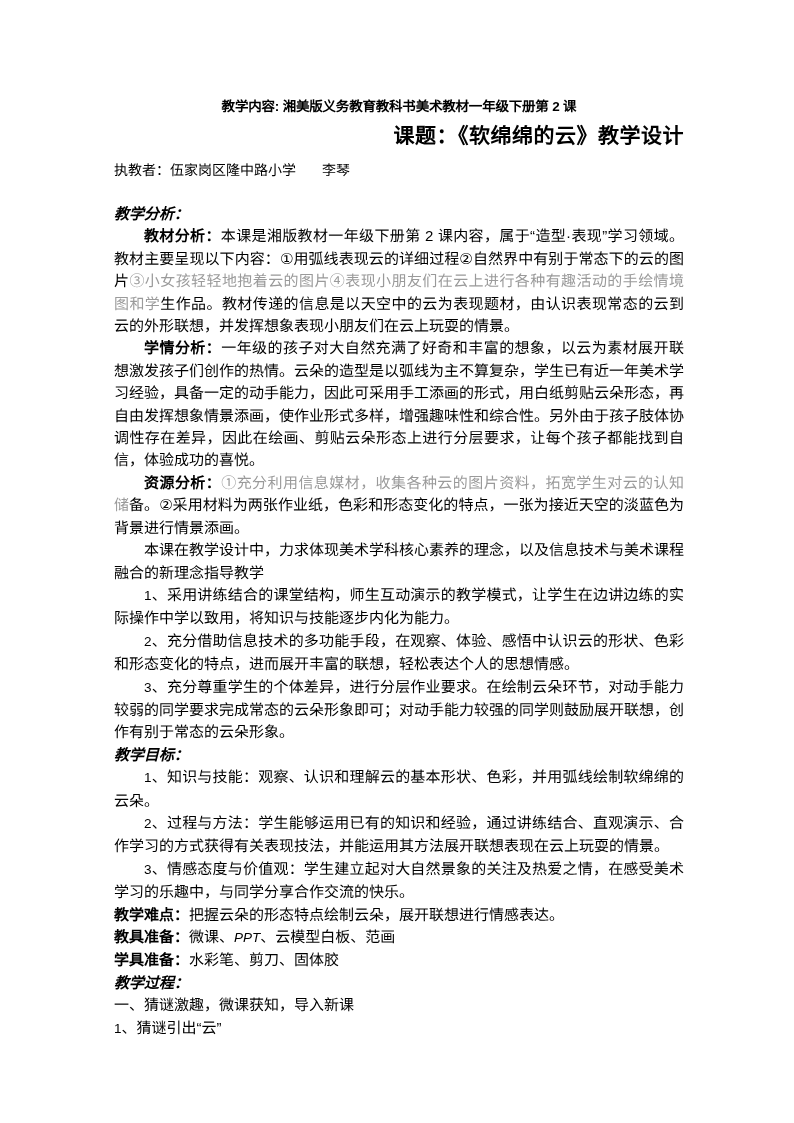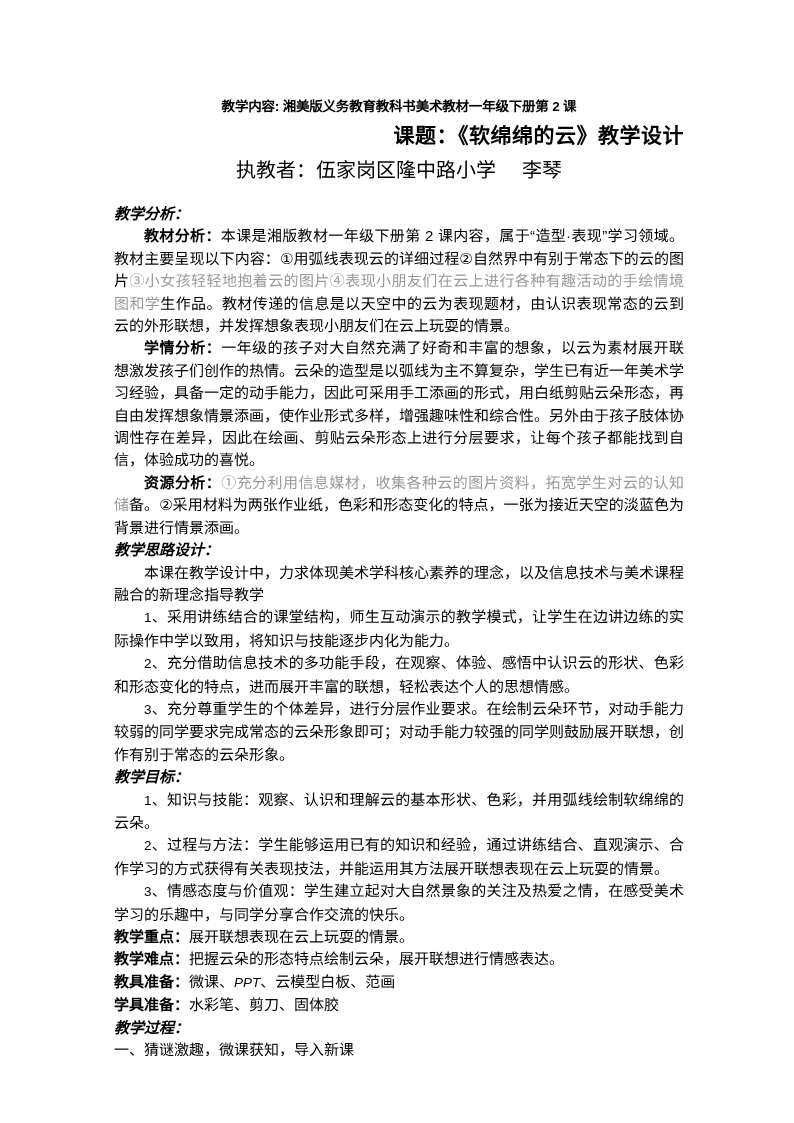--- a/index.html
+++ b/index.html
@@ -40,22 +40,21 @@
   }
   .doc-title {
     text-align: right;
     font-weight: bold;
     font-size: 21px;
     line-height: 32px;
     margin-top: 3px;
     letter-spacing: 0.5px;
   }
   .doc-byline {
-    text-align: center;
-    font-size: 20px;
+    font-size: 14px;
     line-height: 24px;
     margin-top: 6px;
   }
   .byline-gap { display: inline-block; width: 26px; }
 
   
   .body-block {
     margin-top: 21px;
     font-size: 15px;
     line-height: 22.4px;
@@ -112,43 +111,39 @@
       <p class="flush">
           <span class="sec-head">教学分析：</span>
         </p>
 
       <p class="para"><span class="lbl">教材分析：</span><span>本课是湘版教材一年级下册第 2 课内容，属于“造型·表现”学习领域。教材主要呈现以下内容：①用弧线表现云的详细过程②自然界中有别于常态下的云的图片</span><span class="faded">③小女孩轻轻地抱着云的图片④表现小朋友们在云上进行各种有趣活动的手绘情境图和学</span><span>生作品。教材传递的信息是以天空中的云为表现题材，由认识表现常态的云到云的外形联想，并发挥想象表现小朋友们在云上玩耍的情景。</span></p>
 
       <p class="para"><span class="lbl">学情分析：</span><span>一年级的孩子对大自然充满了好奇和丰富的想象，以云为素材展开联想激发孩子们创作的热情。云朵的造型是以弧线为主不算复杂，学生已有近一年美术学习经验，具备一定的动手能力，因此可采用手工添画的形式，用白纸剪贴云朵形态，再自由发挥想象情景添画，使作业形式多样，增强趣味性和综合性。另外由于孩子肢体协调性存在差异，因此在绘画、剪贴云朵形态上进行分层要求，让每个孩子都能找到自信，体验成功的喜悦。</span></p>
 
       <p class="para"><span class="lbl">资源分析：</span><span class="faded">①充分利用信息媒材，收集各种云的图片资料，拓宽学生对云的认知储</span><span>备。②采用材料为两张作业纸，色彩和形态变化的特点，一张为接近天空的淡蓝色为背景进行情景添画。</span></p>
 
-      <p class="flush">
-          <span class="sec-head">教学思路设计：</span>
-        </p>
 
       <p class="para">本课在教学设计中，力求体现美术学科核心素养的理念，以及信息技术与美术课程融合的新理念指导教学</p>
 
       <p class="para"><span class="num">1</span><span>、采用讲练结合的课堂结构，师生互动演示的教学模式，让学生在边讲边练的实际操作中学以致用，将知识与技能逐步内化为能力。</span></p>
 
       <p class="para"><span class="num">2</span><span>、充分借助信息技术的多功能手段，在观察、体验、感悟中认识云的形状、色彩和形态变化的特点，进而展开丰富的联想，轻松表达个人的思想情感。</span></p>
 
       <p class="para"><span class="num">3</span><span>、充分尊重学生的个体差异，进行分层作业要求。在绘制云朵环节，对动手能力较弱的同学要求完成常态的云朵形象即可；对动手能力较强的同学则鼓励展开联想，创作有别于常态的云朵形象。</span></p>
 
       <p class="flush">
           <span class="sec-head">教学目标：</span>
         </p>
 
       <p class="para"><span class="num">1</span><span>、知识与技能：观察、认识和理解云的基本形状、色彩，并用弧线绘制软绵绵的云朵。</span></p>
 
       <p class="para"><span class="num">2</span><span>、过程与方法：学生能够运用已有的知识和经验，通过讲练结合、直观演示、合作学习的方式获得有关表现技法，并能运用其方法展开联想表现在云上玩耍的情景。</span></p>
 
       <p class="para"><span class="num">3</span><span>、情感态度与价值观：学生建立起对大自然景象的关注及热爱之情，在感受美术学习的乐趣中，与同学分享合作交流的快乐。</span></p>
 
-      <p class="flush"><span class="lbl">教学重点：</span><span>展开联想表现在云上玩耍的情景。</span></p>
 
       <p class="flush"><span class="lbl">教学难点：</span><span>把握云朵的形态特点绘制云朵，展开联想进行情感表达。</span></p>
 
       <p class="flush"><span class="lbl">教具准备：</span><span>微课、</span><span class="latin">PPT</span><span>、云模型白板、范画</span></p>
 
       <p class="flush"><span class="lbl">学具准备：</span><span>水彩笔、剪刀、固体胶</span></p>
 
       <p class="flush">
           <span class="sec-head">教学过程：</span>
         </p>

